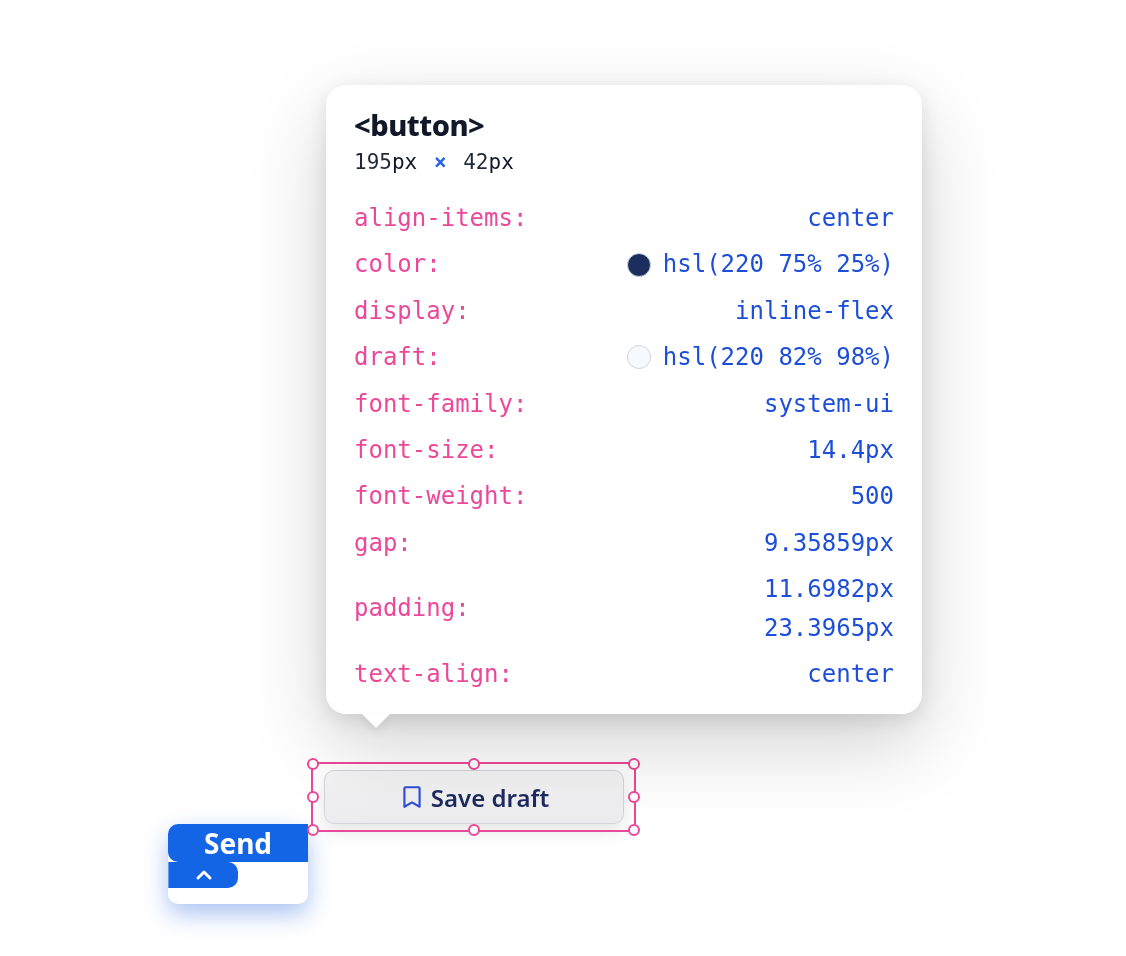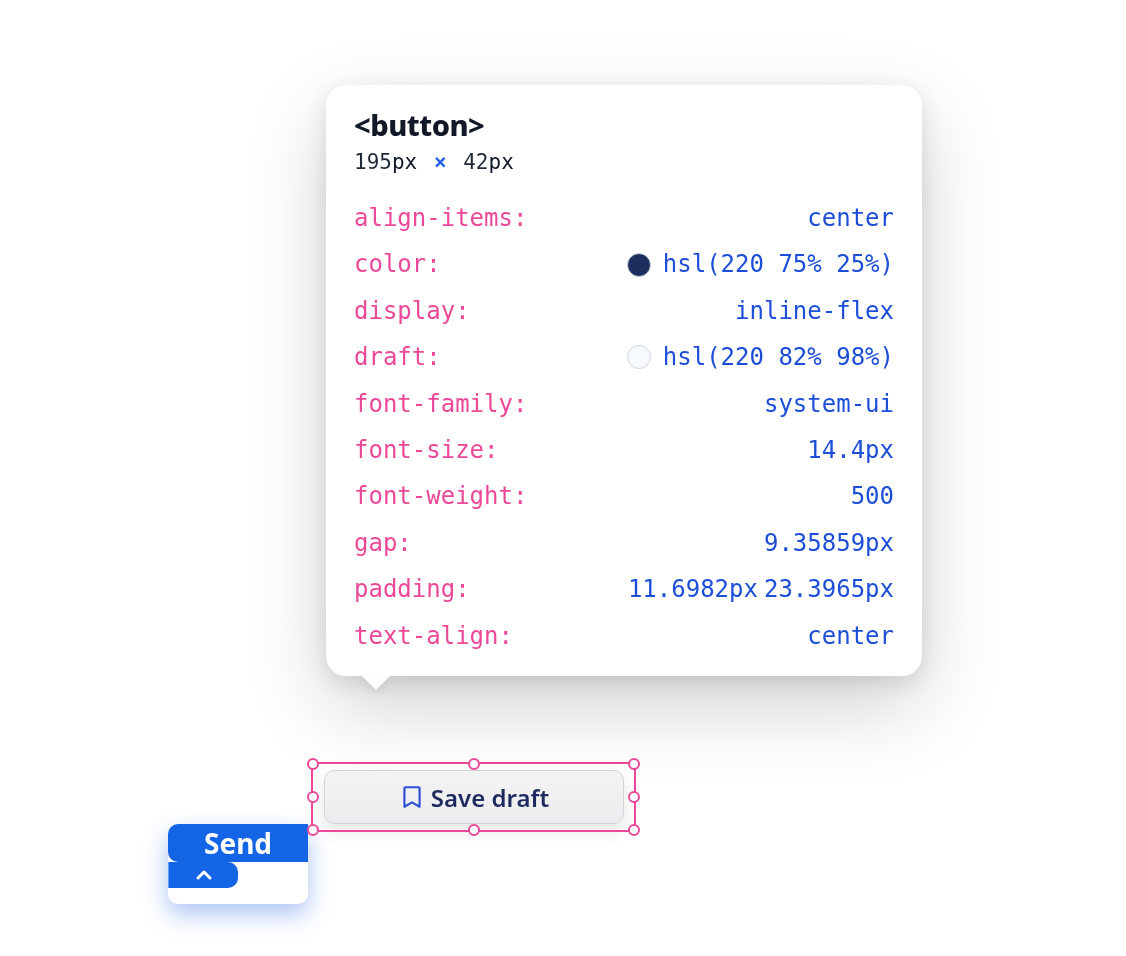--- a/index.html
+++ b/index.html
@@ -85,20 +85,21 @@
     color: #1d4ed8;
     display: flex;
     align-items: center;
     gap: 12px;
     text-align: right;
     justify-content: flex-end;
     flex: 1;
     white-space: pre;
   }
   .prop-value.multi {
+    flex-direction: column;
     align-items: flex-end;
     gap: 6px;
   }
   .swatch {
     width: 24px;
     height: 24px;
     border-radius: 50%;
     border: 1px solid #d1d5db;
     flex-shrink: 0;
   }

